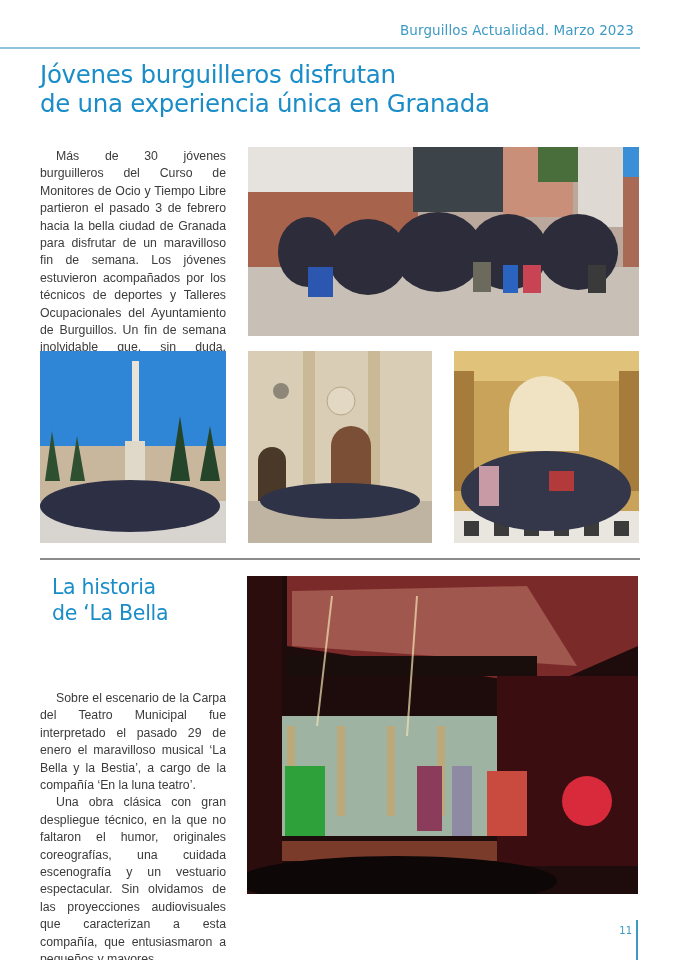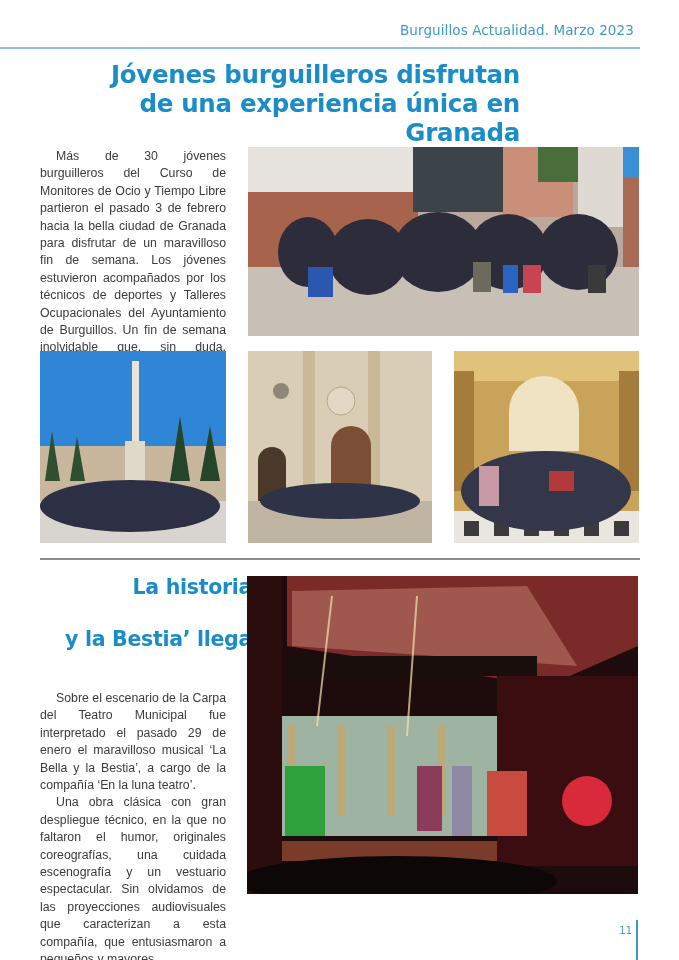--- a/index.html
+++ b/index.html
@@ -1,21 +1,21 @@
 <!DOCTYPE html>
 <html><head>
 <meta charset="utf-8">
 <style>
   html, body { margin:0; padding:0; }
   body { width:679px; height:960px; background:#ffffff; position:relative; overflow:hidden;
          font-family:"DejaVu Sans", sans-serif; }
   .abs { position:absolute; }
   #running-head { left:400px; top:22px; width:236px; text-align:left; font-size:13.5px; color:#3d9ac4; letter-spacing:0.1px; }
   #head-rule { left:0; top:47px; width:640px; height:2px; background:#8fc3db; }
-  .title { color:#1a8dc8; font-weight:bold; font-family:"DejaVu Sans", sans-serif;text-align:right; }
+  .title { color:#1a8dc8; font-weight:normal; font-family:"DejaVu Sans", sans-serif; }
   #title1 { left:40px; top:60px; width:480px; font-size:24.5px; line-height:29px; letter-spacing:-0.3px; }
   .body-text { font-family:"Liberation Sans", sans-serif; font-size:12.3px; line-height:17.4px; color:#3b3b3b; text-align:justify; }
   .body-text p { margin:0; text-indent:16px; }
   #article1-text { left:40px; top:148px; width:186px; }
   .photo { overflow:hidden; }
   .photo svg { display:block; width:100%; height:100%; }
   #photo-group { left:248px; top:147px; width:391px; height:189px; }
   #photo-monument { left:40px; top:351px; width:186px; height:192px; }
   #photo-cathedral { left:248px; top:351px; width:184px; height:192px; }
   #photo-interior { left:454px; top:351px; width:185px; height:192px; }
@@ -116,22 +116,22 @@
     <ellipse cx="92" cy="140" rx="85" ry="40" fill="#34364a"></ellipse>
     <rect x="95" y="120" width="25" height="20" fill="#b23a3a"></rect>
     <rect x="25" y="115" width="20" height="40" fill="#c79aa6"></rect>
   </svg>
 </div>
 
 <div class="abs" id="section-rule"></div>
 
 <h2 class="abs title" id="title2" style="margin:0;">
   <span>La historia</span><br>
+  <span>de ‘La Bella</span><br>
   <br>
-  <span>y la Bestia’ llega</span><br>
 </h2>
 
 <div class="abs body-text" id="article2-text">
   <p>Sobre el escenario de la Carpa del Teatro Municipal fue interpretado el pasado 29 de enero el maravilloso musical ‘La Bella y la Bestia’, a cargo de la compañía ‘En la luna teatro’.</p>
   <p>Una obra clásica con gran despliegue técnico, en la que no faltaron el humor, originales coreografías, una cuidada escenografía y un vestuario espectacular. Sin olvidamos de las proyecciones audiovisuales que caracterizan a esta compañía, que entusiasmaron a pequeños y mayores.</p>
 </div>
 
 <div class="abs photo" id="photo-theatre">
   <svg viewBox="0 0 391 318" preserveAspectRatio="none">
     <rect width="391" height="318" fill="#1e0b0b"></rect>

